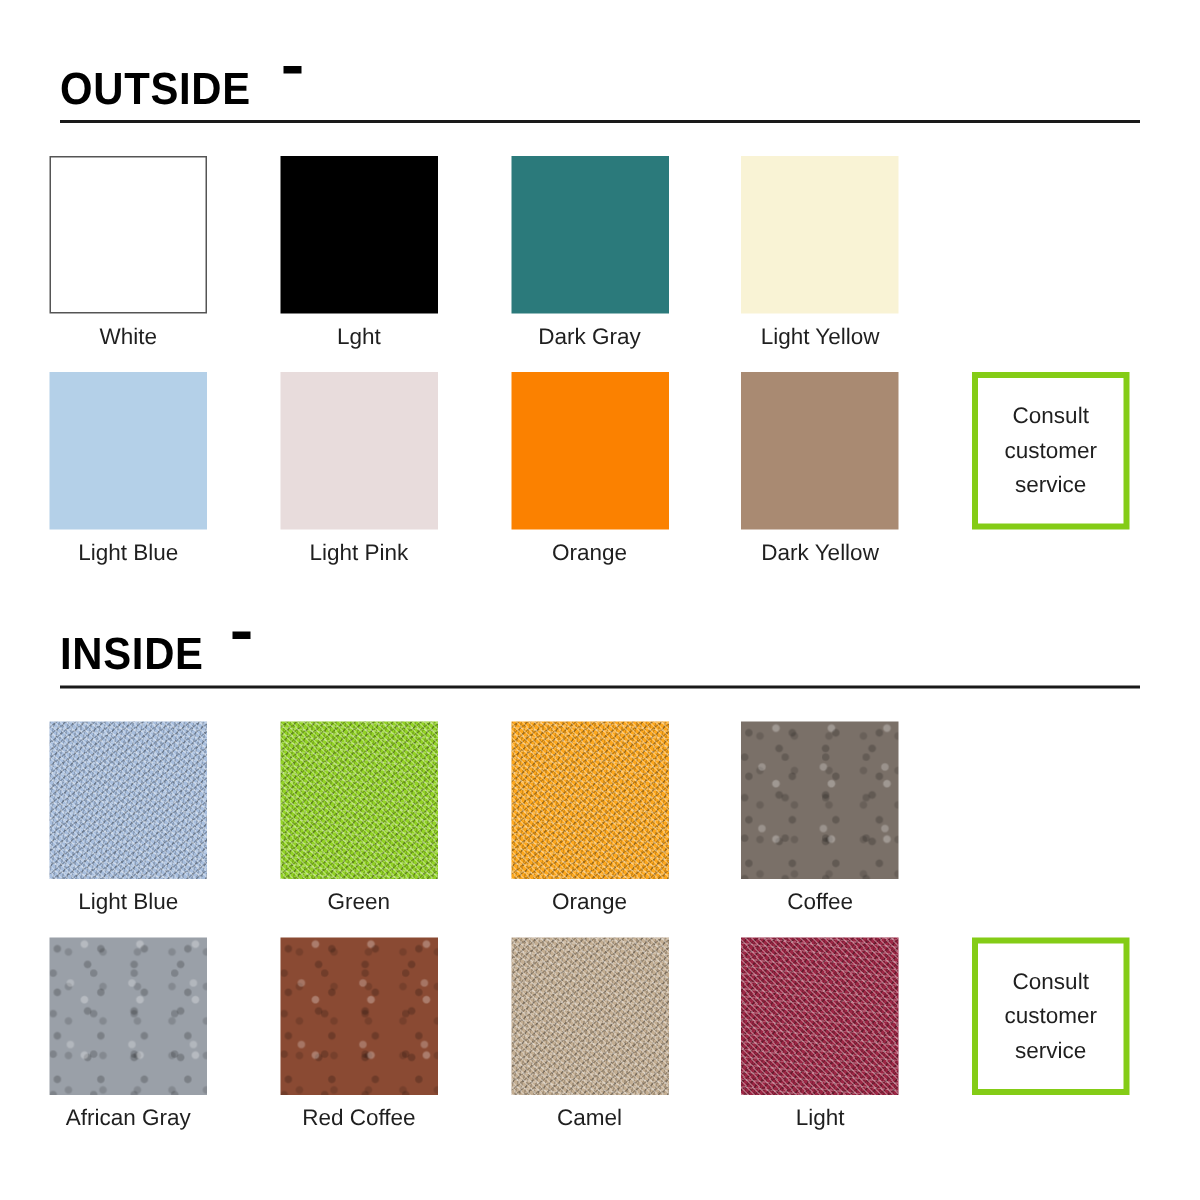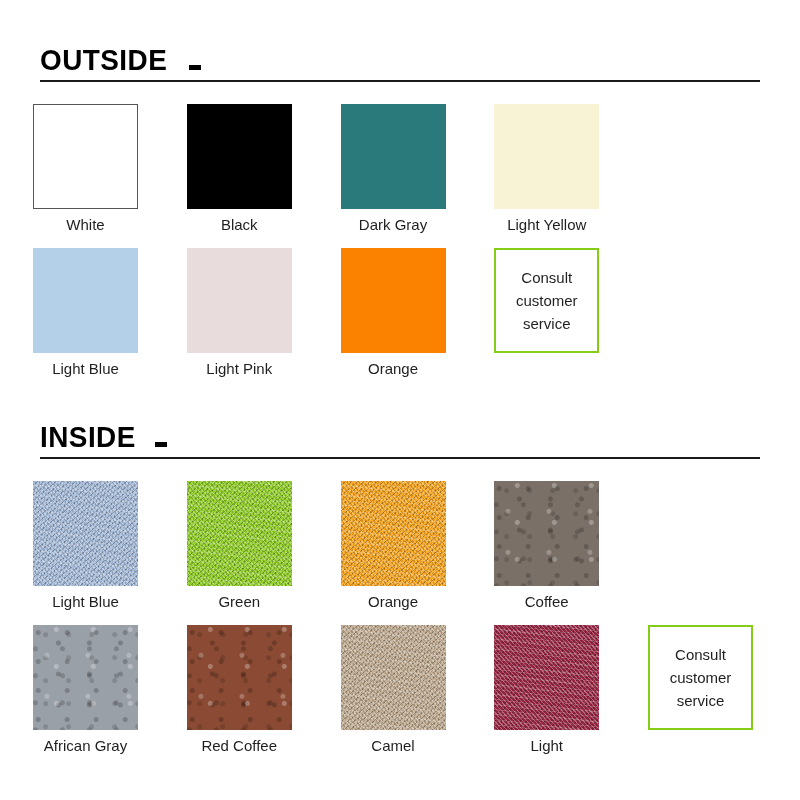--- a/index.html
+++ b/index.html
@@ -20,21 +20,20 @@
     height: 800px;
     position: relative;
     box-sizing: border-box;
     padding: 0 40px;
   }
 
   
   .section { width: 720px; }
   .section-head {
     display: flex;
-    align-items: flex-end;
     gap: 12px;
   }
   .section-title {
     font-family: "Liberation Sans Narrow", "Liberation Sans", sans-serif;
     font-weight: bold;
     font-size: 30px;
     line-height: 32px;
     letter-spacing: 0.5px;
     transform: scaleX(0.93);
     transform-origin: left bottom;
@@ -82,21 +81,21 @@
     text-align: center;
     margin-top: 7px;
     white-space: nowrap;
   }
 
   
   .consult {
     width: 105px;
     height: 105px;
     box-sizing: border-box;
-    border: 2px solid #84cc16;
+    border: 4px solid #84cc16;
     background: #ffffff;
     display: flex;
     flex-direction: column;
     align-items: center;
     justify-content: center;
     font-size: 15px;
     line-height: 23px;
     color: #1f1f1f;
     text-align: center;
   }
@@ -144,21 +143,21 @@
 
     <div class="head-gap"></div>
 
     <div class="grid">
       <div class="cell">
         <div class="swatch bordered" style="background:#ffffff"></div>
         <div class="label">White</div>
       </div>
       <div class="cell">
         <div class="swatch" style="background:#000000"></div>
-        <div class="label">Black</div>
+        <div class="label">Lght</div>
       </div>
       <div class="cell">
         <div class="swatch" style="background:#2b7a7b"></div>
         <div class="label">Dark Gray</div>
       </div>
       <div class="cell">
         <div class="swatch" style="background:#f9f3d5"></div>
         <div class="label">Light Yellow</div>
       </div>
     </div>
@@ -170,20 +169,24 @@
         <div class="swatch" style="background:#b4d0e8"></div>
         <div class="label">Light Blue</div>
       </div>
       <div class="cell">
         <div class="swatch" style="background:#e8dcdc"></div>
         <div class="label">Light Pink</div>
       </div>
       <div class="cell">
         <div class="swatch" style="background:#fb8100"></div>
         <div class="label">Orange</div>
+      </div>
+      <div class="cell">
+        <div class="swatch" style="background:#a98a72"></div>
+        <div class="label">Dark Yellow</div>
       </div>
       <div class="cell">
         <div class="consult">
           <span>Consult</span>
           <span>customer</span>
           <span>service</span>
         </div>
       </div>
     </div>
   </div>

